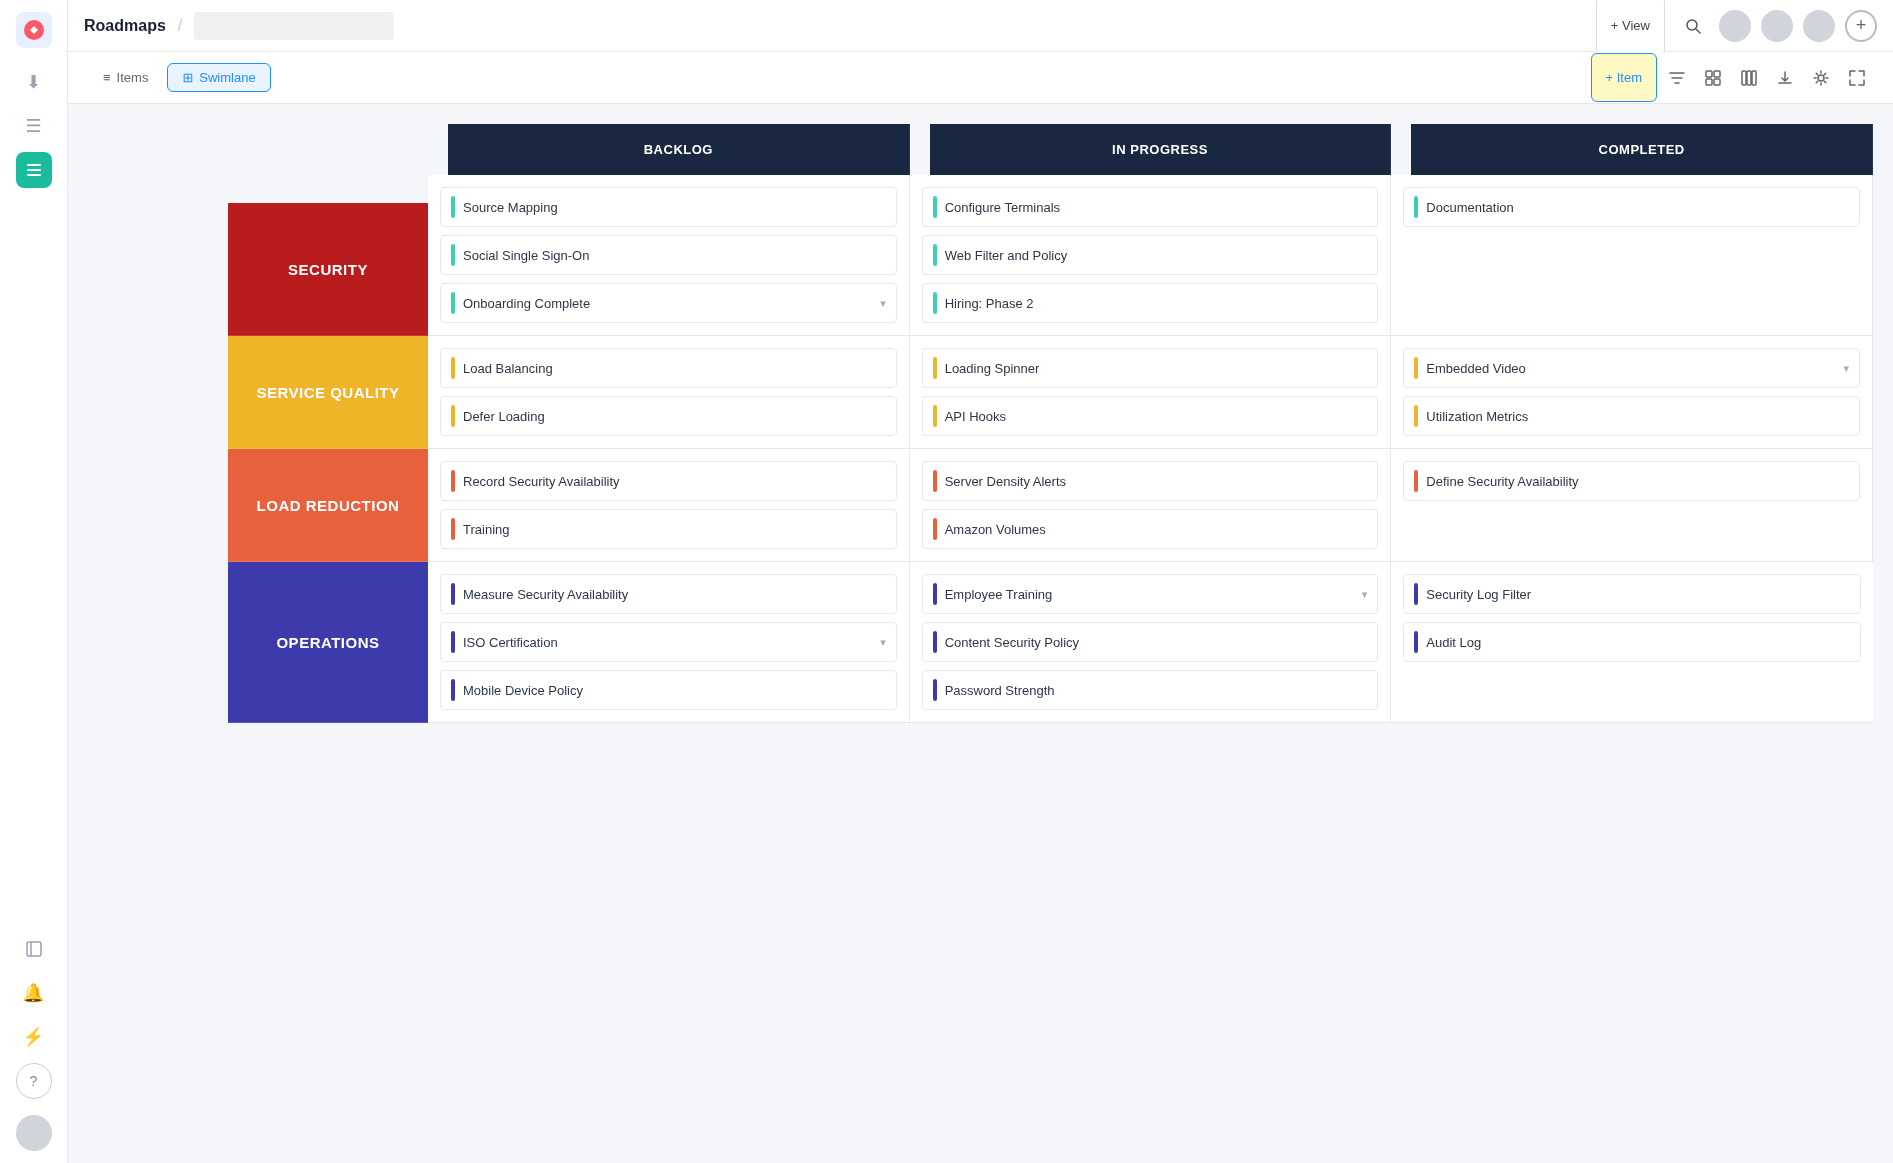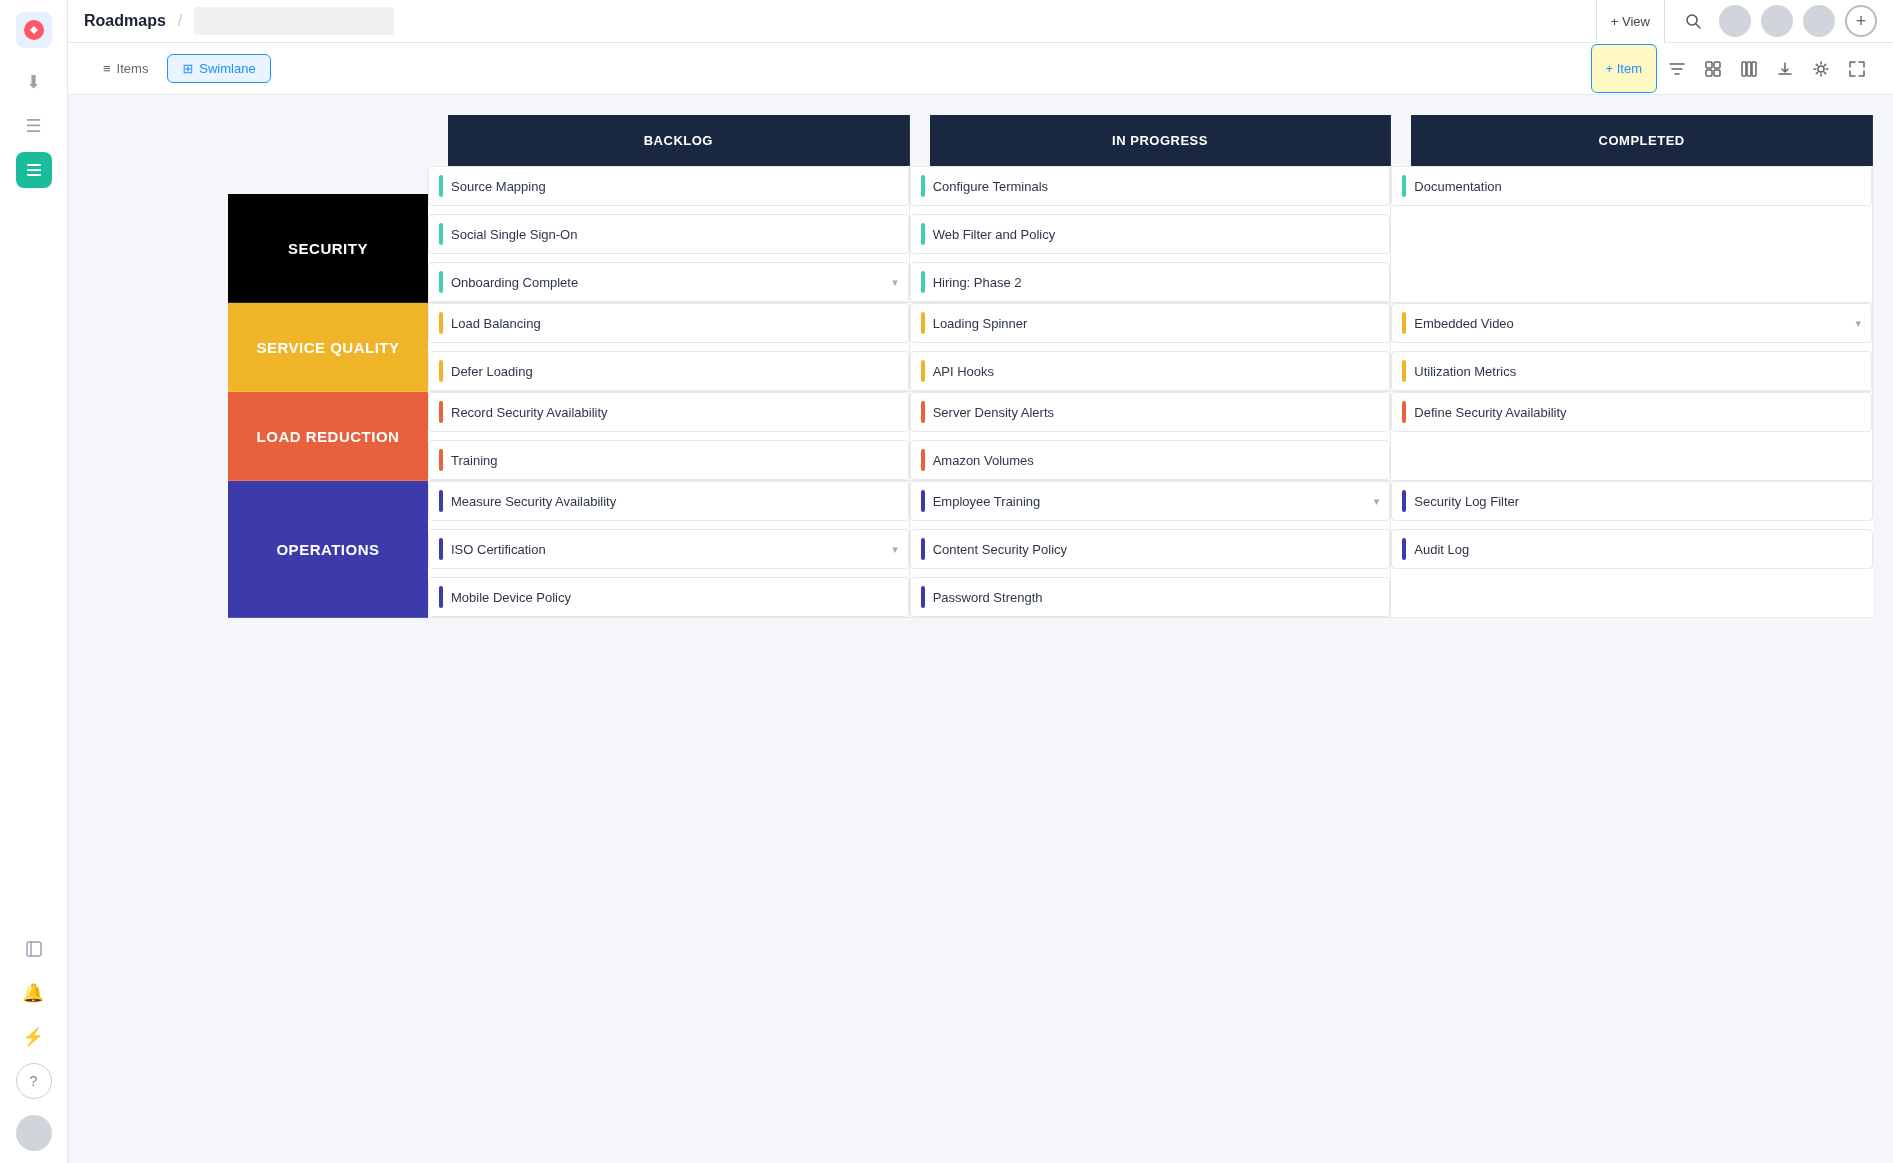--- a/index.html
+++ b/index.html
@@ -48,21 +48,21 @@
     
     .main {
       flex: 1;
       display: flex;
       flex-direction: column;
       overflow: hidden;
     }
 
     
     .header {
-      height: 43px;
+      height: 52px;
       background: #fff;
       border-bottom: 1px solid #e8e8e8;
       display: flex;
       align-items: center;
       padding: 0 16px;
       gap: 12px;
     }
     .header-title {
       font-size: 16px;
       font-weight: 600;
@@ -194,21 +194,21 @@
       color: #fff;
       letter-spacing: 0.5px;
       text-align: center;
       padding: 12px;
       border-bottom: 1px solid rgba(255,255,255,0.15);
     }
     .lane-cell {
       background: #fff;
       border-right: 1px solid #e8e8e8;
       border-bottom: 1px solid #e8e8e8;
-      padding: 0;
+      padding: 12px;
       display: flex;
       flex-direction: column;
       gap: 8px;
     }
     .lane-cell:last-child { border-right: none; }
 
     
     .card {
       display: flex;
       align-items: center;
@@ -229,21 +229,21 @@
     }
     .card-text {
       flex: 1;
     }
     .card-chevron {
       color: #aaa;
       font-size: 11px;
     }
 
     
-    .lane-security { background: #000000; margin-top: 28px; }
+    .lane-security { background: #b91c1c; margin-top: 28px; }
     .lane-service { background: #f0b429; }
     .lane-load { background: #e8613c; }
     .lane-operations { background: #3d3bab; }
 
     .accent-teal { background: #3ecfb2; }
     .accent-yellow { background: #f0b429; }
     .accent-red { background: #e8613c; }
     .accent-purple { background: #3d3bab; }
   </style>
 </head>

